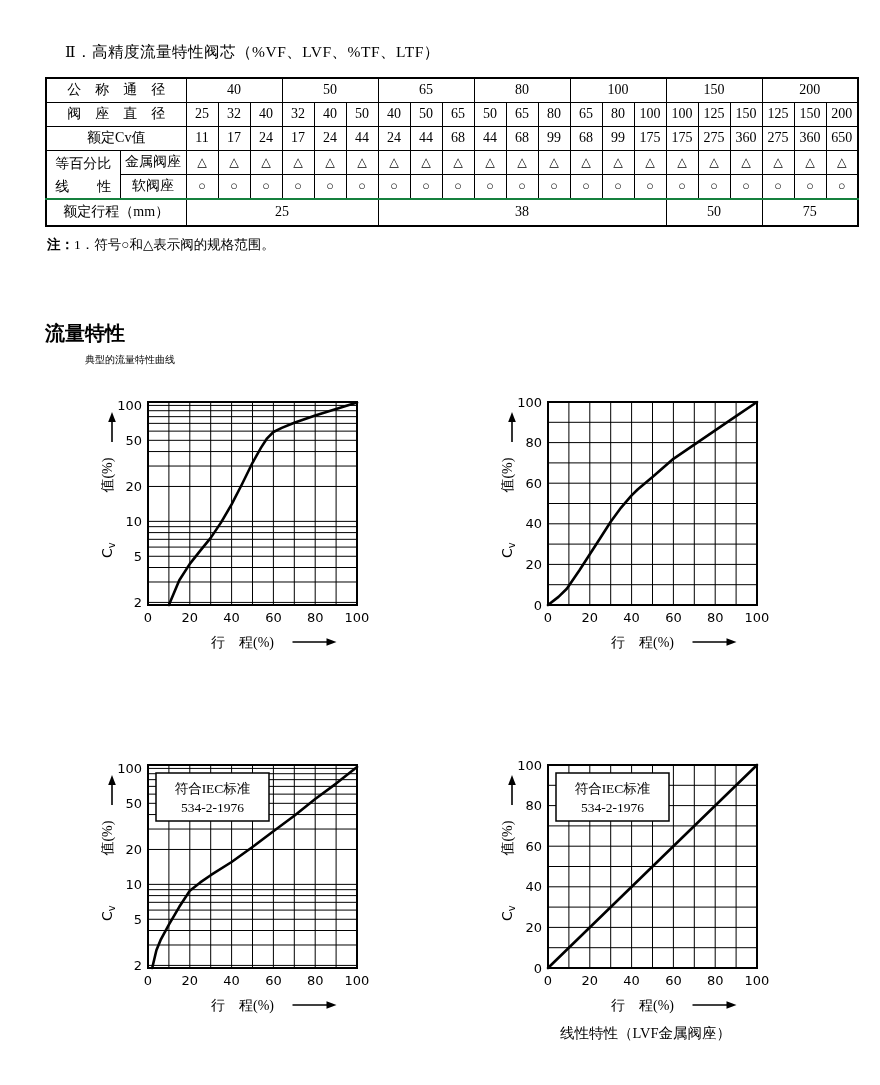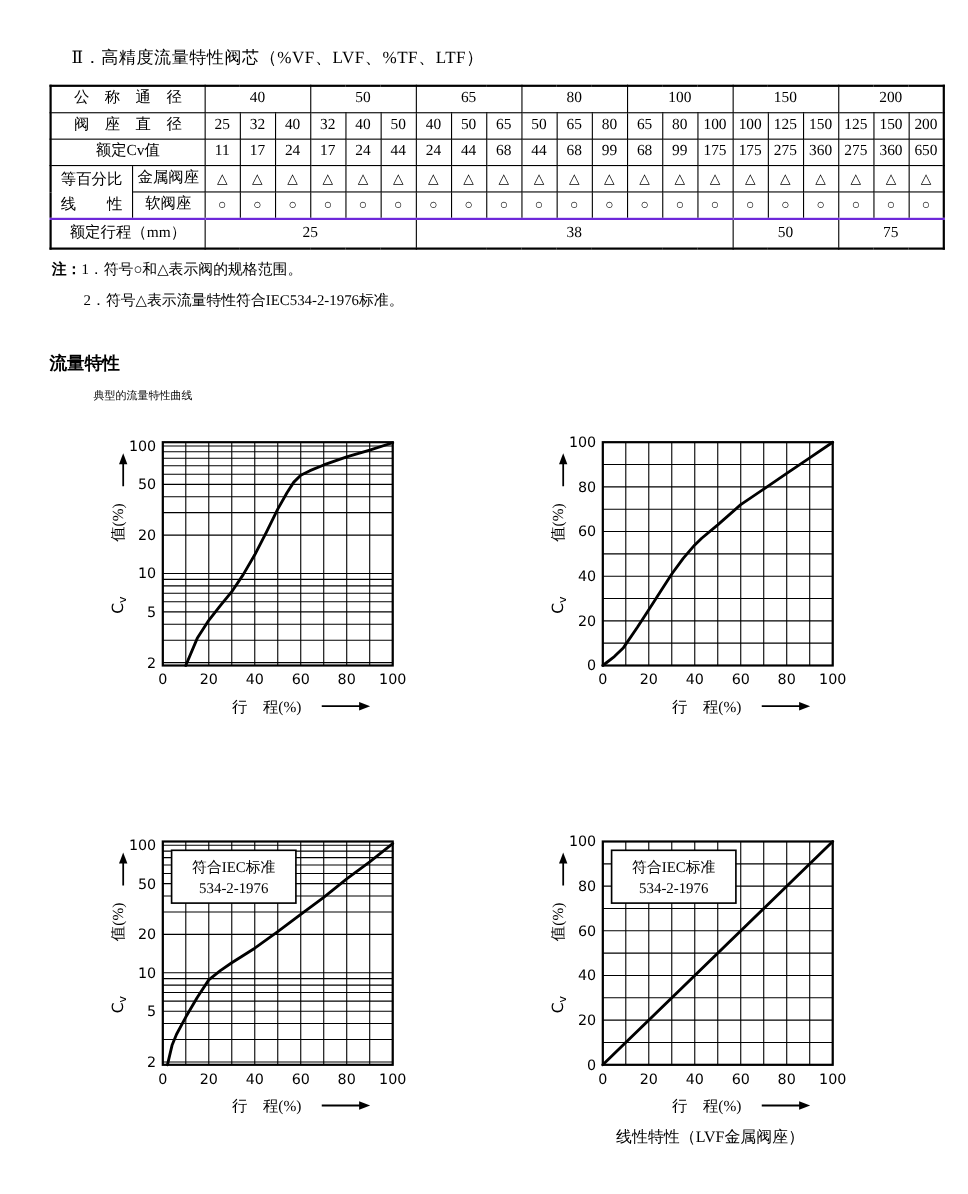--- a/index.html
+++ b/index.html
@@ -4,26 +4,26 @@
 <style>
   html,body{margin:0;padding:0;background:#fff;}
   .page{position:relative;width:880px;height:1085px;background:#ffffff;
         font-family:"Liberation Serif","DejaVu Serif",serif;color:#000;overflow:hidden;}
   .abs{position:absolute;}
   .title{left:65px;top:42px;font-size:15.5px;letter-spacing:.5px;white-space:nowrap;}
   .spec-table{left:45px;top:77px;border-collapse:collapse;table-layout:fixed;
               font-size:14px;border:2px solid #000;}
   .spec-table td{border:1px solid #000;text-align:center;vertical-align:middle;
                  padding:0;height:23px;line-height:1.05;overflow:hidden;white-space:nowrap;}
-  .spec-table tr.travel td{border-top:2px solid #6d28d9;height:25px;}
+  .spec-table tr.travel td{border-top:2px solid #15803d;height:25px;}
   .spec-table td.sym{font-size:12.5px;}
   .spec-table td.charlbl div{height:23px;line-height:23px;}
   .note-line{font-size:13.5px;white-space:nowrap;}
   .note-label{font-weight:bold;}
-  .sec-heading{left:45px;top:320px;font-weight:bold;font-size:16px;}
+  .sec-heading{left:45px;top:320px;font-weight:bold;font-size:20px;}
   .subtitle{left:85px;top:353px;font-size:10px;}
   .caption{font-size:14.5px;white-space:nowrap;}
   .fig-caption{left:0;top:711px;width:880px;text-align:center;font-size:14.5px;}
   .chart{position:absolute;width:285px;height:266px;}
 </style>
 </head>
 <body>
 
 <div class="page">
 
@@ -171,23 +171,20 @@
           <td colspan="6">25</td>
           <td colspan="9">38</td>
           <td colspan="3">50</td>
           <td colspan="3">75</td>
         </tr>
       </tbody>
     </table>
 
   <div class="abs note-line" style="left:47px;top:236px;">
     <span class="note-label">注：</span><span>1．符号○和△表示阀的规格范围。</span>
-  </div>
-  <div class="abs note-line" style="left:76px;top:264px;">
-    <span>2．符号△表示流量特性符合IEC534-2-1976标准。</span>
   </div>
 
   <div class="abs sec-heading">流量特性</div>
   <div class="abs subtitle">典型的流量特性曲线</div>
 
   <div class="chart" style="left:95px;top:392px;"><svg width="285" height="266" viewBox="0 0 285 266">
         <line x1="53" y1="10" x2="53" y2="213" stroke="#000" stroke-width="1"></line>
         <line x1="73.9" y1="10" x2="73.9" y2="213" stroke="#000" stroke-width="1"></line>
         <line x1="94.80000000000001" y1="10" x2="94.80000000000001" y2="213" stroke="#000" stroke-width="1"></line>
         <line x1="115.69999999999999" y1="10" x2="115.69999999999999" y2="213" stroke="#000" stroke-width="1"></line>

